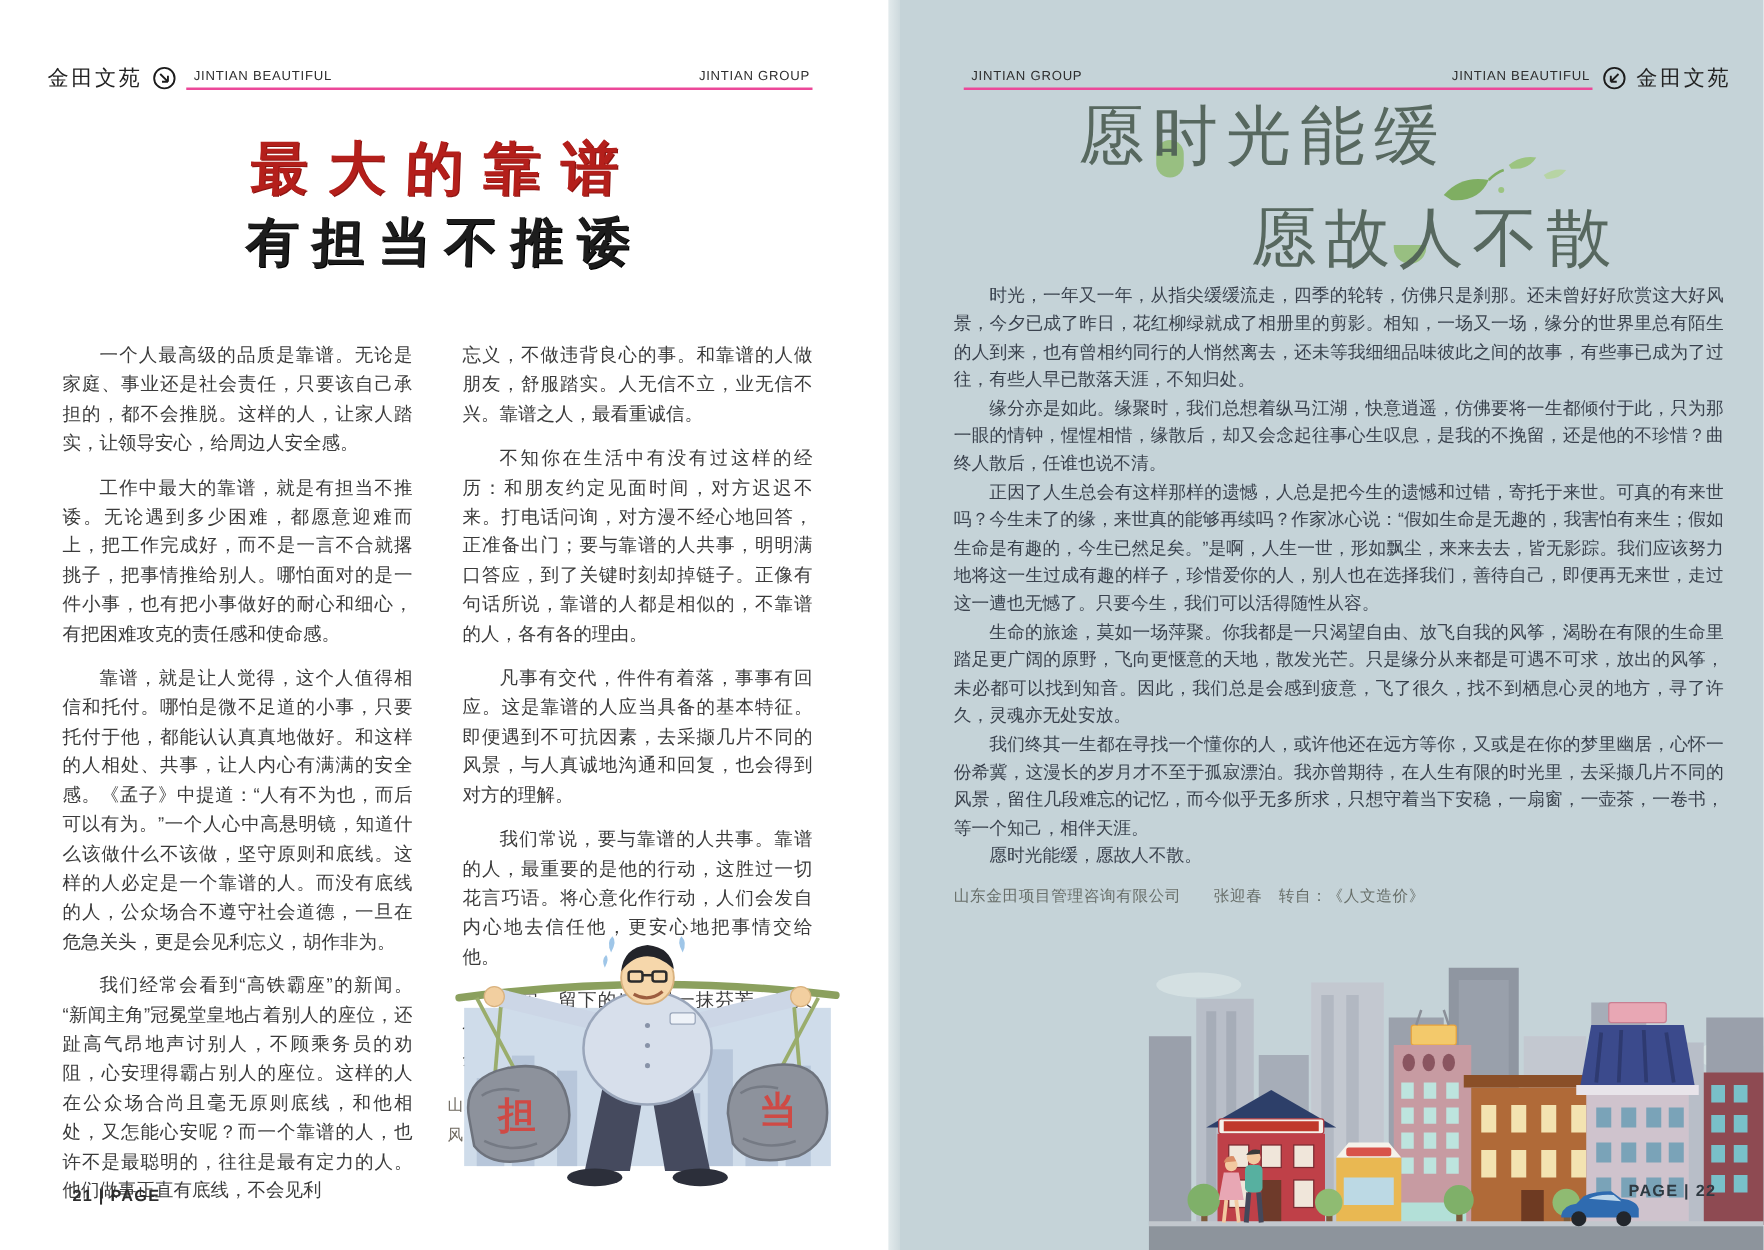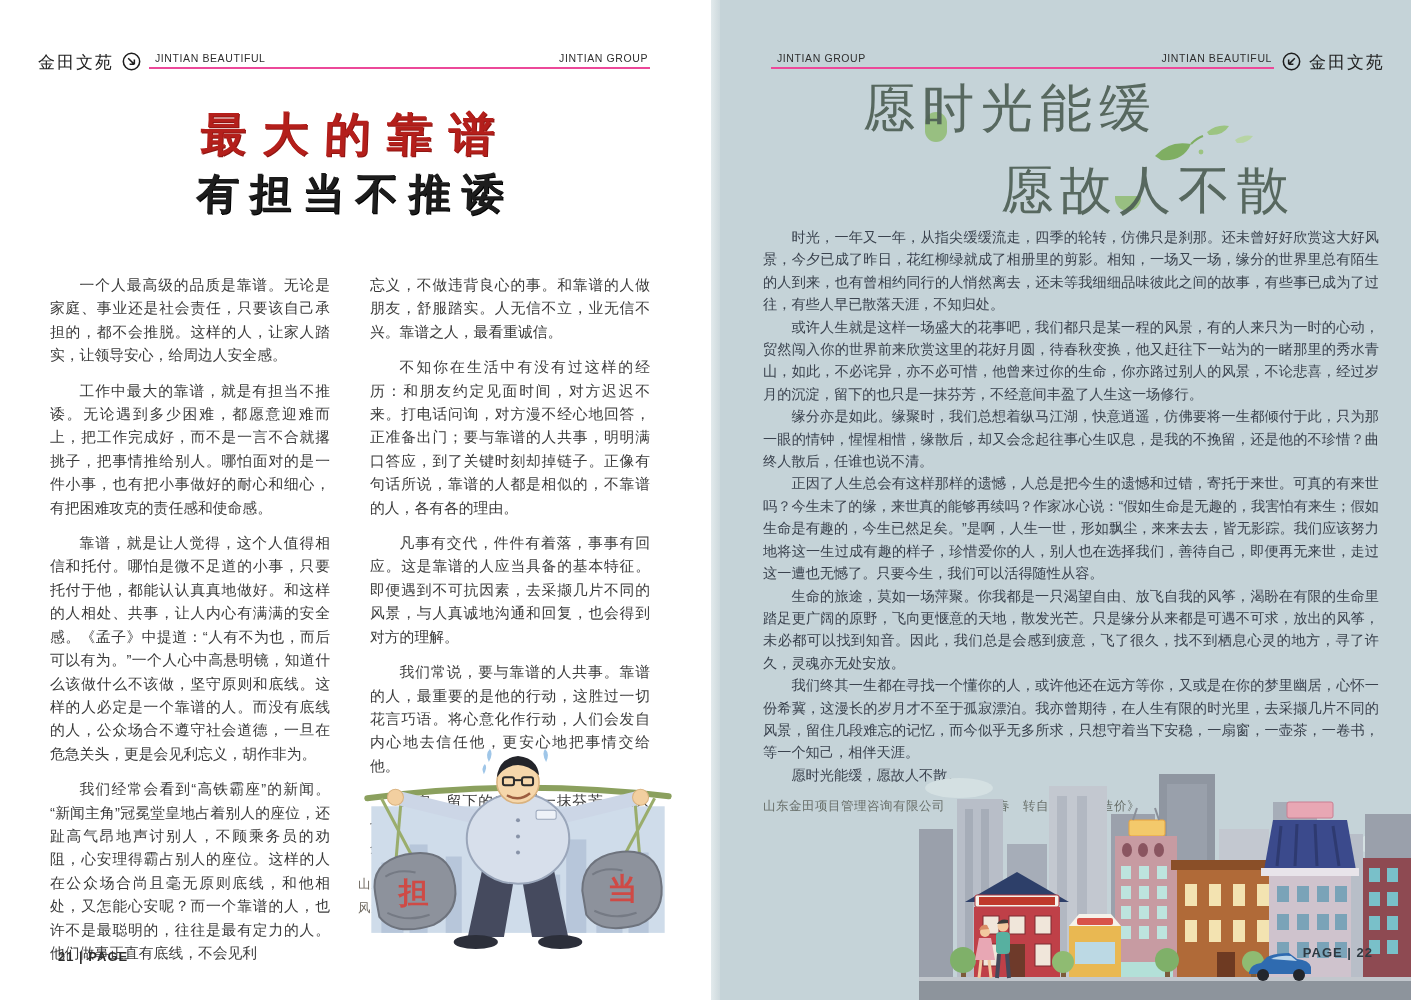--- a/index.html
+++ b/index.html
@@ -9,21 +9,21 @@
     font-family:"Liberation Sans","DejaVu Sans",sans-serif;
     -webkit-font-smoothing:antialiased;
   }
   .page{position:absolute;top:0;height:1000px;}
   #left-page{left:0;width:711px;background:#ffffff;}
   #right-page{left:711px;width:700px;background:#c5d3d8;}
   #right-page .inner-edge{position:absolute;left:0;top:0;width:9px;height:100%;
     background:linear-gradient(to right,#e2eaec,#cdd9dd);}
 
   
-  .mag-header{position:absolute;top:52px;display:flex;align-items:flex-start;gap:8px;}
+  .mag-header{position:absolute;top:52px;display:flex;align-items:center;gap:8px;}
   #left-page .mag-header{left:38px;width:612px;}
   #right-page .mag-header{left:60px;width:614px;}
   .brand-cn{font-size:17px;letter-spacing:2px;color:#222;font-weight:500;line-height:22px;}
   .hdr-icon{width:19px;height:19px;flex:0 0 auto;margin-bottom:1px;}
   .hdr-line{flex:1;display:flex;justify-content:space-between;align-items:flex-end;
     border-bottom:2px solid #ec4899;padding:0 2px 3px 6px;}
   .hdr-en{font-size:10.5px;letter-spacing:.6px;color:#2e2e2e;font-weight:500;}
 
   
   .l-title{position:absolute;width:711px;text-align:center;
@@ -181,21 +181,20 @@
   <svg id="leaves" viewBox="0 0 110 60">
     <path d="M6 38 Q20 22 42 26 Q34 44 12 42 Z" fill="#7fae62"></path>
     <path d="M42 26 Q48 20 54 18" stroke="#7fae62" stroke-width="2" fill="none"></path>
     <path d="M58 14 Q68 6 80 8 Q74 18 60 17 Z" fill="#9cc481"></path>
     <path d="M86 22 Q94 16 104 18 Q98 26 88 25 Z" fill="#b7d4a4"></path>
     <circle cx="52" cy="34" r="2.4" fill="#9cc481"></circle>
   </svg>
 
   <div id="r-body">
     <p>时光，一年又一年，从指尖缓缓流走，四季的轮转，仿佛只是刹那。还未曾好好欣赏这大好风景，今夕已成了昨日，花红柳绿就成了相册里的剪影。相知，一场又一场，缘分的世界里总有陌生的人到来，也有曾相约同行的人悄然离去，还未等我细细品味彼此之间的故事，有些事已成为了过往，有些人早已散落天涯，不知归处。</p>
-    <p>或许人生就是这样一场盛大的花事吧，我们都只是某一程的风景，有的人来只为一时的心动，贸然闯入你的世界前来欣赏这里的花好月圆，待春秋变换，他又赶往下一站为的一睹那里的秀水青山，如此，不必诧异，亦不必可惜，他曾来过你的生命，你亦路过别人的风景，不论悲喜，经过岁月的沉淀，留下的也只是一抹芬芳，不经意间丰盈了人生这一场修行。</p>
     <p>缘分亦是如此。缘聚时，我们总想着纵马江湖，快意逍遥，仿佛要将一生都倾付于此，只为那一眼的情钟，惺惺相惜，缘散后，却又会念起往事心生叹息，是我的不挽留，还是他的不珍惜？曲终人散后，任谁也说不清。</p>
     <p>正因了人生总会有这样那样的遗憾，人总是把今生的遗憾和过错，寄托于来世。可真的有来世吗？今生未了的缘，来世真的能够再续吗？作家冰心说：“假如生命是无趣的，我害怕有来生；假如生命是有趣的，今生已然足矣。”是啊，人生一世，形如飘尘，来来去去，皆无影踪。我们应该努力地将这一生过成有趣的样子，珍惜爱你的人，别人也在选择我们，善待自己，即便再无来世，走过这一遭也无憾了。只要今生，我们可以活得随性从容。</p>
     <p>生命的旅途，莫如一场萍聚。你我都是一只渴望自由、放飞自我的风筝，渴盼在有限的生命里踏足更广阔的原野，飞向更惬意的天地，散发光芒。只是缘分从来都是可遇不可求，放出的风筝，未必都可以找到知音。因此，我们总是会感到疲意，飞了很久，找不到栖息心灵的地方，寻了许久，灵魂亦无处安放。</p>
     <p>我们终其一生都在寻找一个懂你的人，或许他还在远方等你，又或是在你的梦里幽居，心怀一份希冀，这漫长的岁月才不至于孤寂漂泊。我亦曾期待，在人生有限的时光里，去采撷几片不同的风景，留住几段难忘的记忆，而今似乎无多所求，只想守着当下安稳，一扇窗，一壶茶，一卷书，等一个知己，相伴天涯。</p>
     <p>愿时光能缓，愿故人不散。</p>
     <div class="attr" id="r-attr">山东金田项目管理咨询有限公司　　张迎春　转自：《人文造价》</div>
   </div>
 
   <svg id="city-illu" viewBox="0 0 492 226">
     <ellipse cx="40" cy="14" rx="34" ry="10" fill="#d4e0e2"></ellipse>

